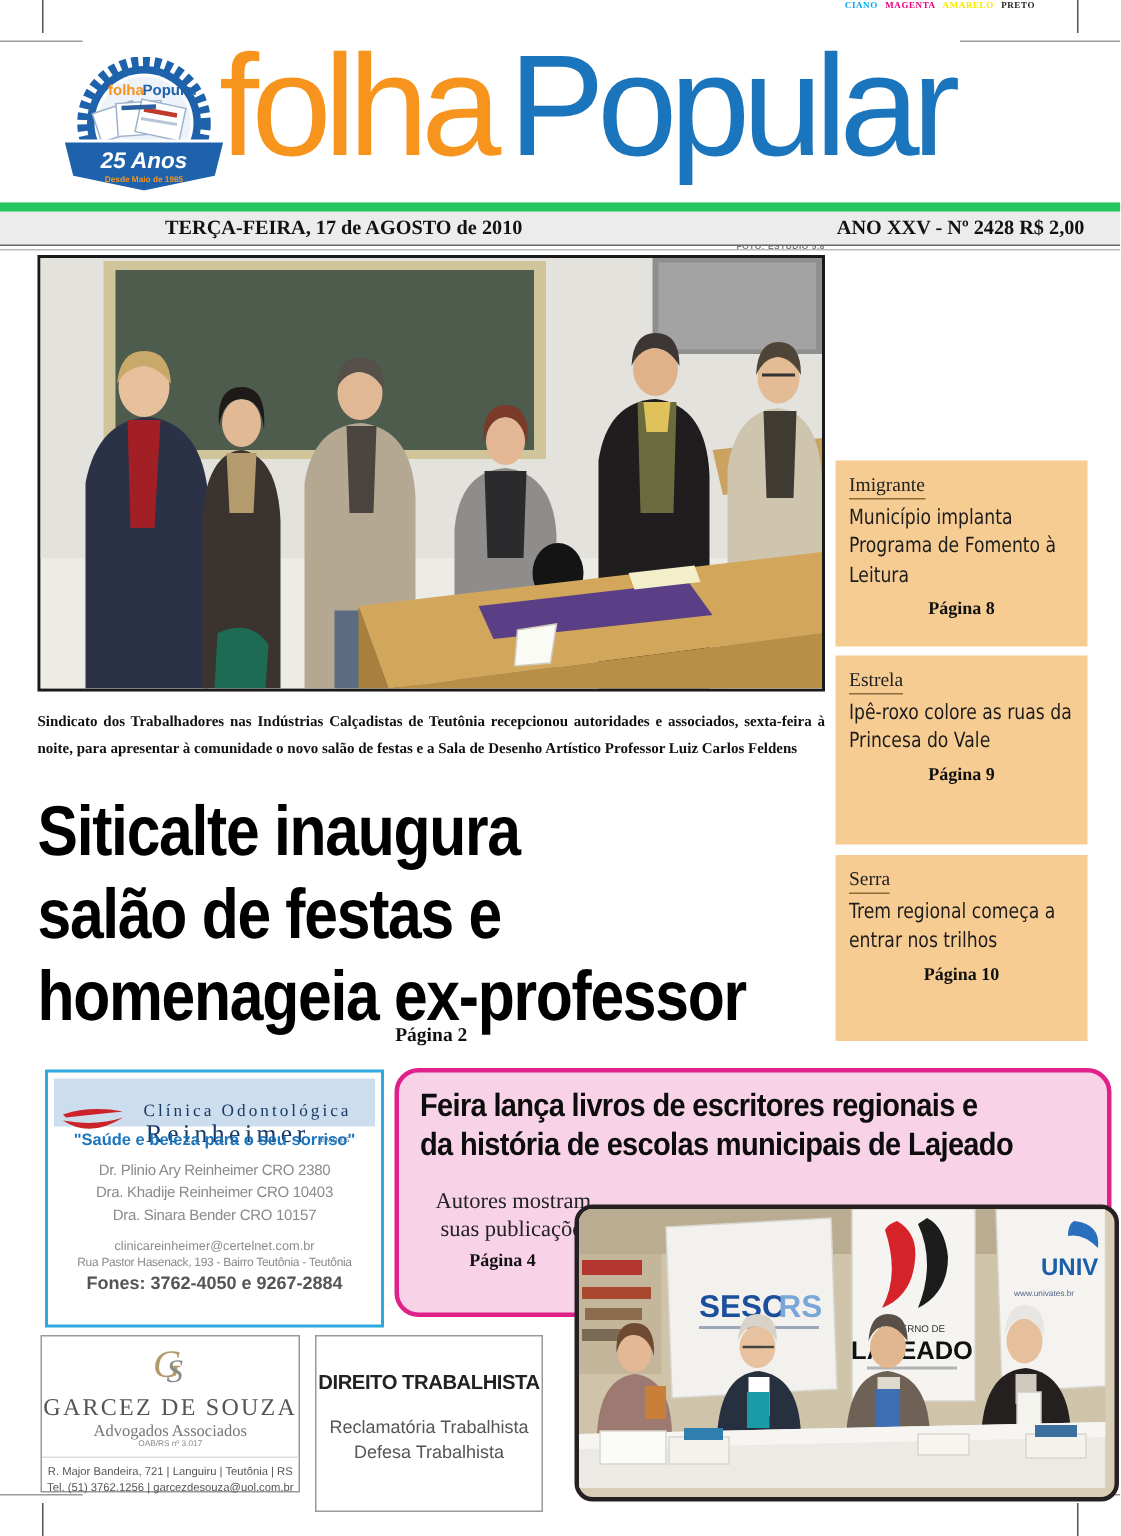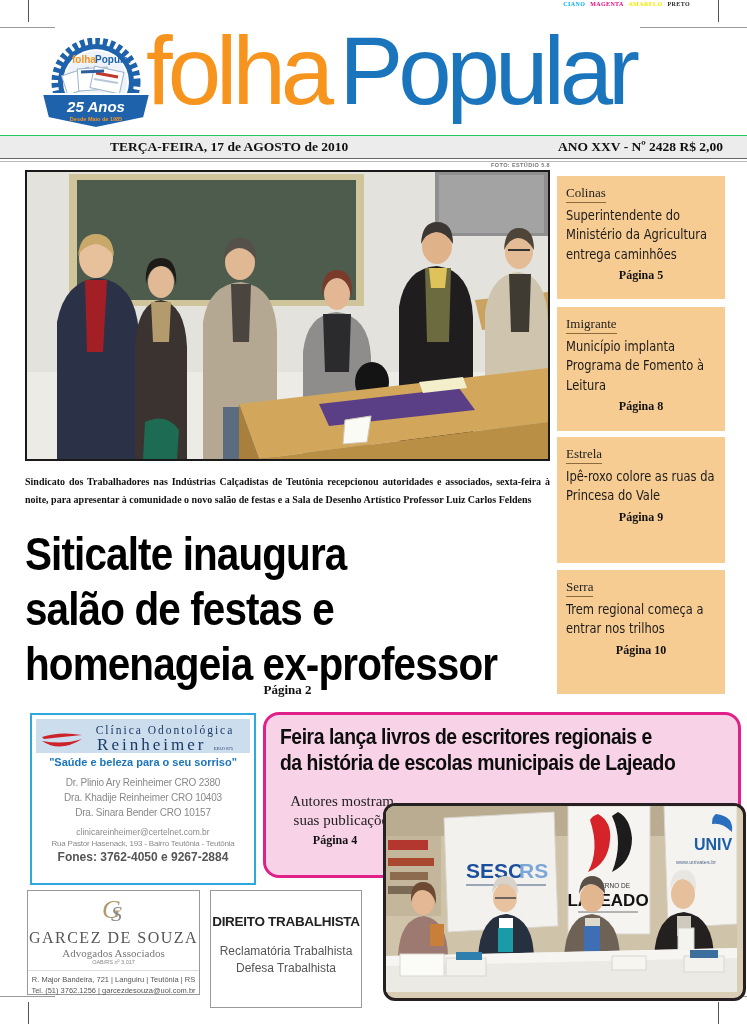--- a/index.html
+++ b/index.html
@@ -15,21 +15,21 @@
   
   .masthead{position:absolute;left:0;top:30px;width:747px;height:110px;z-index:3;}
   .badge{position:absolute;left:34px;top:8px;}
   .wordmark{position:absolute;left:146px;top:-26px;font-weight:normal;font-size:96px;
             letter-spacing:-5px;line-height:1.4;white-space:nowrap;}
   .wm-folha{color:#F7941E;margin-right:10px;}
   .wm-popular{color:#1B75BC;}
 
   
   .datebar{position:absolute;left:0;top:135px;width:747px;height:22px;background:#ececec;
-           border-top:1px solid #22c55e;border-bottom:1px solid #666;z-index:2;}
+           border-top:6px solid #22c55e;border-bottom:1px solid #666;z-index:2;}
   .datebar::after{content:"";position:absolute;left:0;right:0;bottom:-4px;border-bottom:1px solid #bbb;}
   .datebar .date{position:absolute;left:110px;top:3px;font:bold 13.5px "Liberation Serif",serif;color:#111;}
   .datebar .edition{position:absolute;right:24px;top:3px;font:bold 13.5px "Liberation Serif",serif;color:#111;}
 
   
   .photo-credit{position:absolute;left:25px;top:162px;width:525px;text-align:right;
                 font:bold 5.5px "Liberation Sans",sans-serif;color:#777;letter-spacing:.4px;}
   .main-photo{position:absolute;left:25px;top:170px;width:525px;height:291px;
               border:2px solid #1a1a1a;background:#e9e7e1;box-sizing:border-box;}
   .main-photo svg{display:block;}
@@ -50,22 +50,22 @@
   .teaser .head{font-family:"DejaVu Sans","Liberation Sans",sans-serif;font-size:14px;
                 line-height:1.38;color:#1c1c1c;width:183px;transform:scaleX(.82);
                 transform-origin:left top;}
   .teaser .pg{text-align:center;font:bold 12px "Liberation Serif",serif;color:#111;margin-top:4px;}
   .t1{top:176px;height:123px;} .t2{top:307px;height:124px;}
   .t3{top:437px;height:126px;} .t4{top:570px;height:124px;}
 
   
   .clinic{position:absolute;left:30px;top:713px;width:226px;height:172px;box-sizing:border-box;
           border:2px solid #2FA8DF;background:#fff;text-align:center;}
-  .clinic-head{margin:4px 4px 2px 4px;height:34px;background:#ccdded;display:flex;
-               align-items:flex-end;padding:0 4px;box-sizing:border-box;}
+  .clinic-head{margin:4px 4px 2px 4px;height:22px;background:#ccdded;display:flex;
+               align-items:flex-start;padding:16px 4px;box-sizing:border-box;}
   .clinic-titles{flex:1;text-align:center;color:#1a3a66;font-family:"Liberation Serif",serif;}
   .clinic-t1{font-size:11.5px;letter-spacing:2px;}
   .clinic-t2{font-size:17px;letter-spacing:3px;line-height:1;}
   .clinic-t2 small{font-size:4.5px;letter-spacing:0;}
   .clinic-slogan{font:bold 11px "Liberation Sans",sans-serif;color:#1B75BC;margin-top:3px;}
   .clinic-docs{margin-top:7px;font:10px/1.5 "Liberation Sans",sans-serif;color:#8a8a8a;
                letter-spacing:-.2px;}
   .clinic-email{margin-top:7px;font:8.5px "Liberation Sans",sans-serif;color:#8a8a8a;}
   .clinic-addr{font:8px "Liberation Sans",sans-serif;color:#8a8a8a;letter-spacing:-.2px;margin-top:2px;}
   .clinic-phones{font:bold 12px "Liberation Sans",sans-serif;color:#555;margin-top:2px;}
@@ -232,25 +232,20 @@
 
   <p class="caption">Sindicato dos Trabalhadores nas Indústrias Calçadistas de Teutônia recepcionou autoridades e associados, sexta-feira à noite, para apresentar à comunidade o novo salão de festas e a Sala de Desenho Artístico Professor Luiz Carlos Feldens</p>
 
   <h1 class="headline">
     <span>Siticalte inaugura</span>
     <span>salão de festas e</span>
     <span>homenageia ex-professor</span>
   </h1>
   <div class="pagref-main">Página 2</div>
 
-  <div class="teaser t1">
-    <span class="sec">Colinas</span>
-    <div class="head">Superintendente do Ministério da Agricultura entrega caminhões</div>
-    <div class="pg">Página 5</div>
-  </div>
   <div class="teaser t2">
     <span class="sec">Imigrante</span>
     <div class="head">Município implanta Programa de Fomento à Leitura</div>
     <div class="pg">Página 8</div>
   </div>
   <div class="teaser t3">
     <span class="sec">Estrela</span>
     <div class="head">Ipê-roxo colore as ruas da Princesa do Vale</div>
     <div class="pg">Página 9</div>
   </div>

